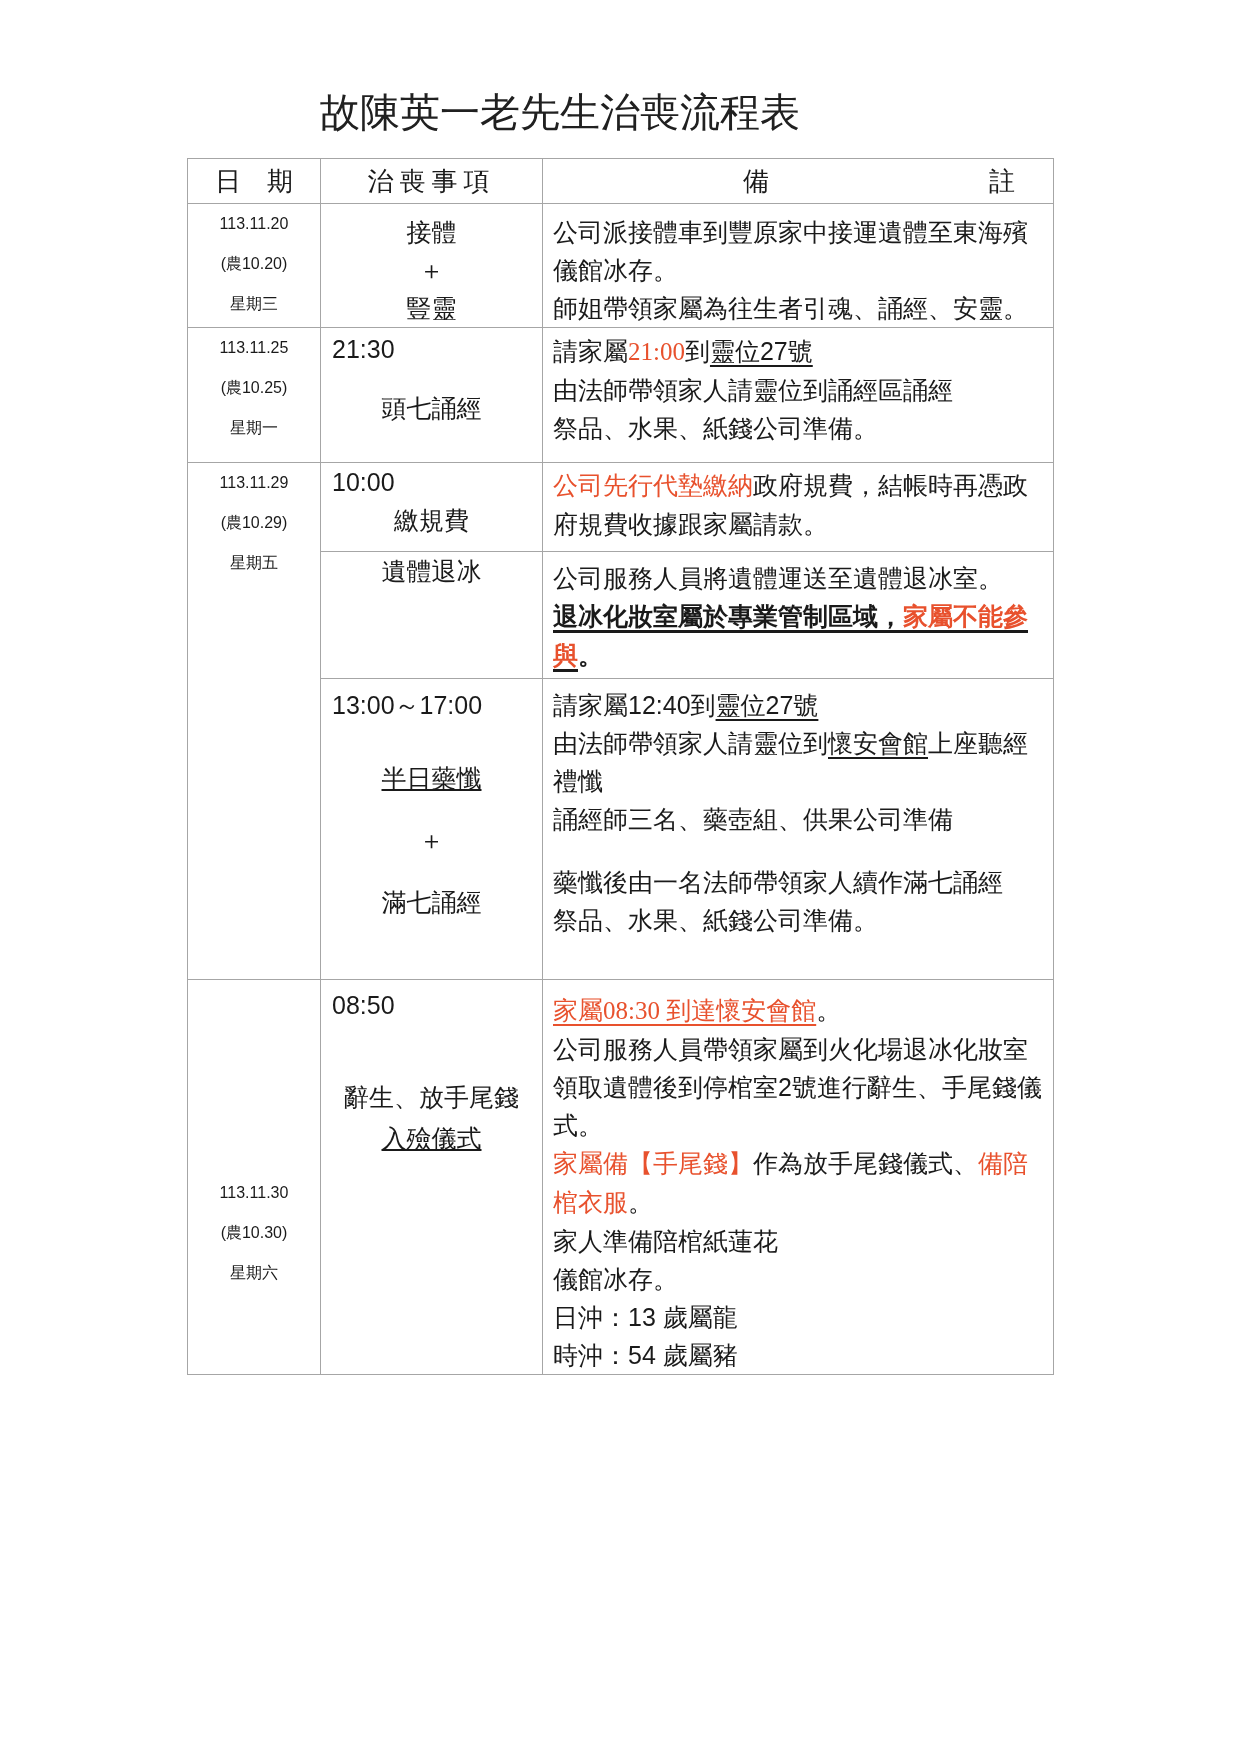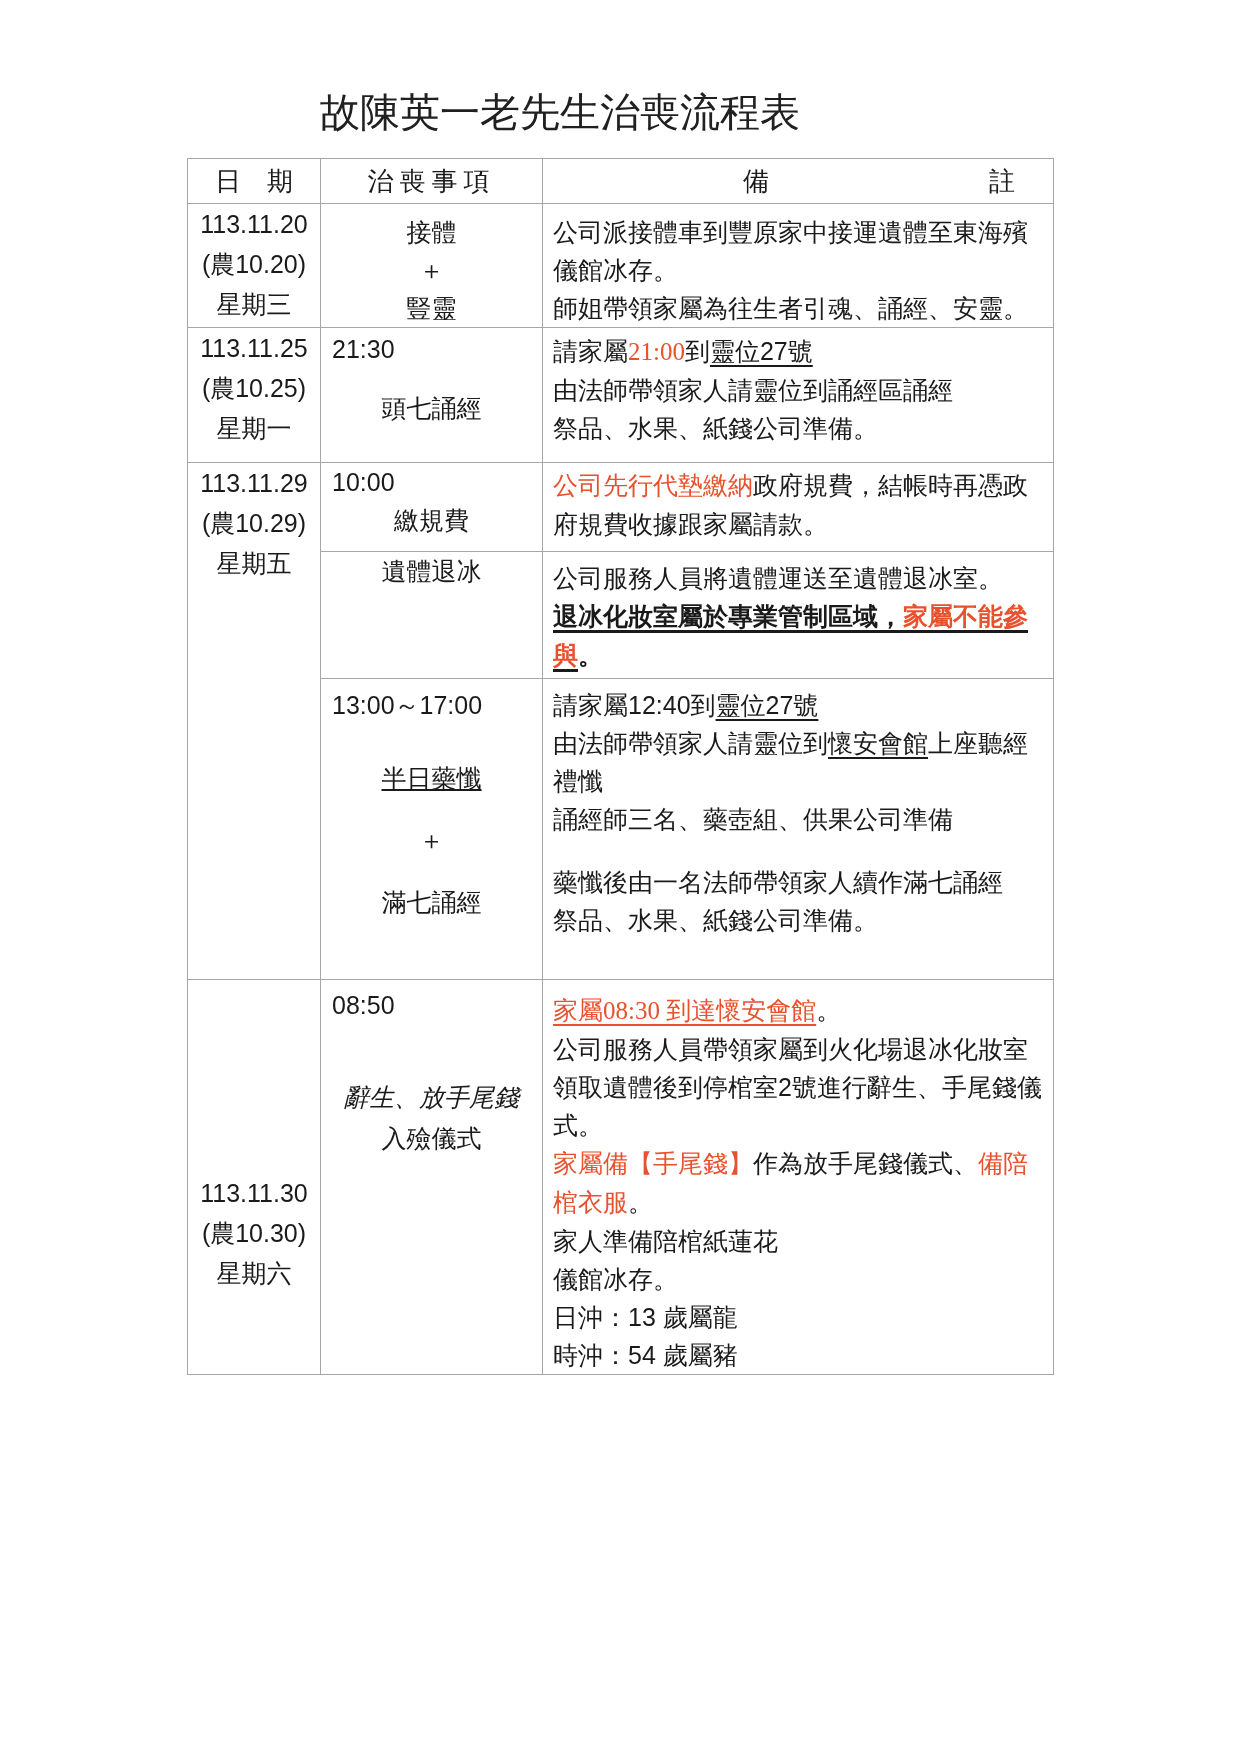--- a/index.html
+++ b/index.html
@@ -22,41 +22,41 @@
     font-family:"Liberation Serif","DejaVu Serif",serif;
     font-size:26px; display:flex; align-items:center; justify-content:center; height:44px;
   }
   .hdr-item { letter-spacing:6px; }
   .hdr-note { justify-content:space-between; padding:0 38px 0 200px; }
   
   .line { font-size:25px; line-height:38px; white-space:nowrap; }
   
   .date-cell-inner {
     display:flex; flex-direction:column; align-items:center; justify-content:center;
-    height:100%; font-size:25px;
+    height:100%; font-size:16px;
   }
   .date-line { line-height:40px; white-space:nowrap; }
   .date-r3 { padding-bottom:32px; box-sizing:border-box; }
   .date-r4 { justify-content:flex-start; padding-top:193px; box-sizing:border-box; }
   
   .item-cell-inner { height:100%; box-sizing:border-box; }
   .item-time { font-size:25px; line-height:38px; text-align:left; padding-left:11px; white-space:nowrap; }
   .item-label { font-size:25px; line-height:38px; text-align:center; white-space:nowrap; }
   .item-r1 { padding-top:9px; }
   .item-r2 .item-time { padding-top:2px; }
   .item-r2 .item-label { margin-top:21px; }
   .item-r3a .item-label { margin-top:0; }
   .item-r3b { display:flex; align-items:center; justify-content:center; }
   .item-r3c .item-time { padding-top:7px; }
   .item-r3c .lbl1 { margin-top:35px;text-decoration:underline; }
   .item-r3c .plus { margin-top:24px; }
   .item-r3c .lbl2 { margin-top:24px; }
   .item-r4 .item-time { padding-top:6px; }
-  .item-r4 .lbl1 { margin-top:54px;font-style:italic; }
-  .item-r4 .lbl2 { margin-top:3px; }
+  .item-r4 .lbl1 { margin-top:54px; }
+  .item-r4 .lbl2 { margin-top:3px;text-decoration:underline; }
   
   .note-cell-inner { padding-left:10px; padding-right:4px; height:100%; box-sizing:border-box; }
   .note-r1 { padding-top:9px; }
   .note-r2 { padding-top:4px; }
   .note-r3a { padding-top:3px; }
   .note-r3b { padding-top:7px; }
   .note-r3c { padding-top:7px; }
   .note-r4 { padding-top:11px; }
   .gap-before { margin-top:25px; }
   

